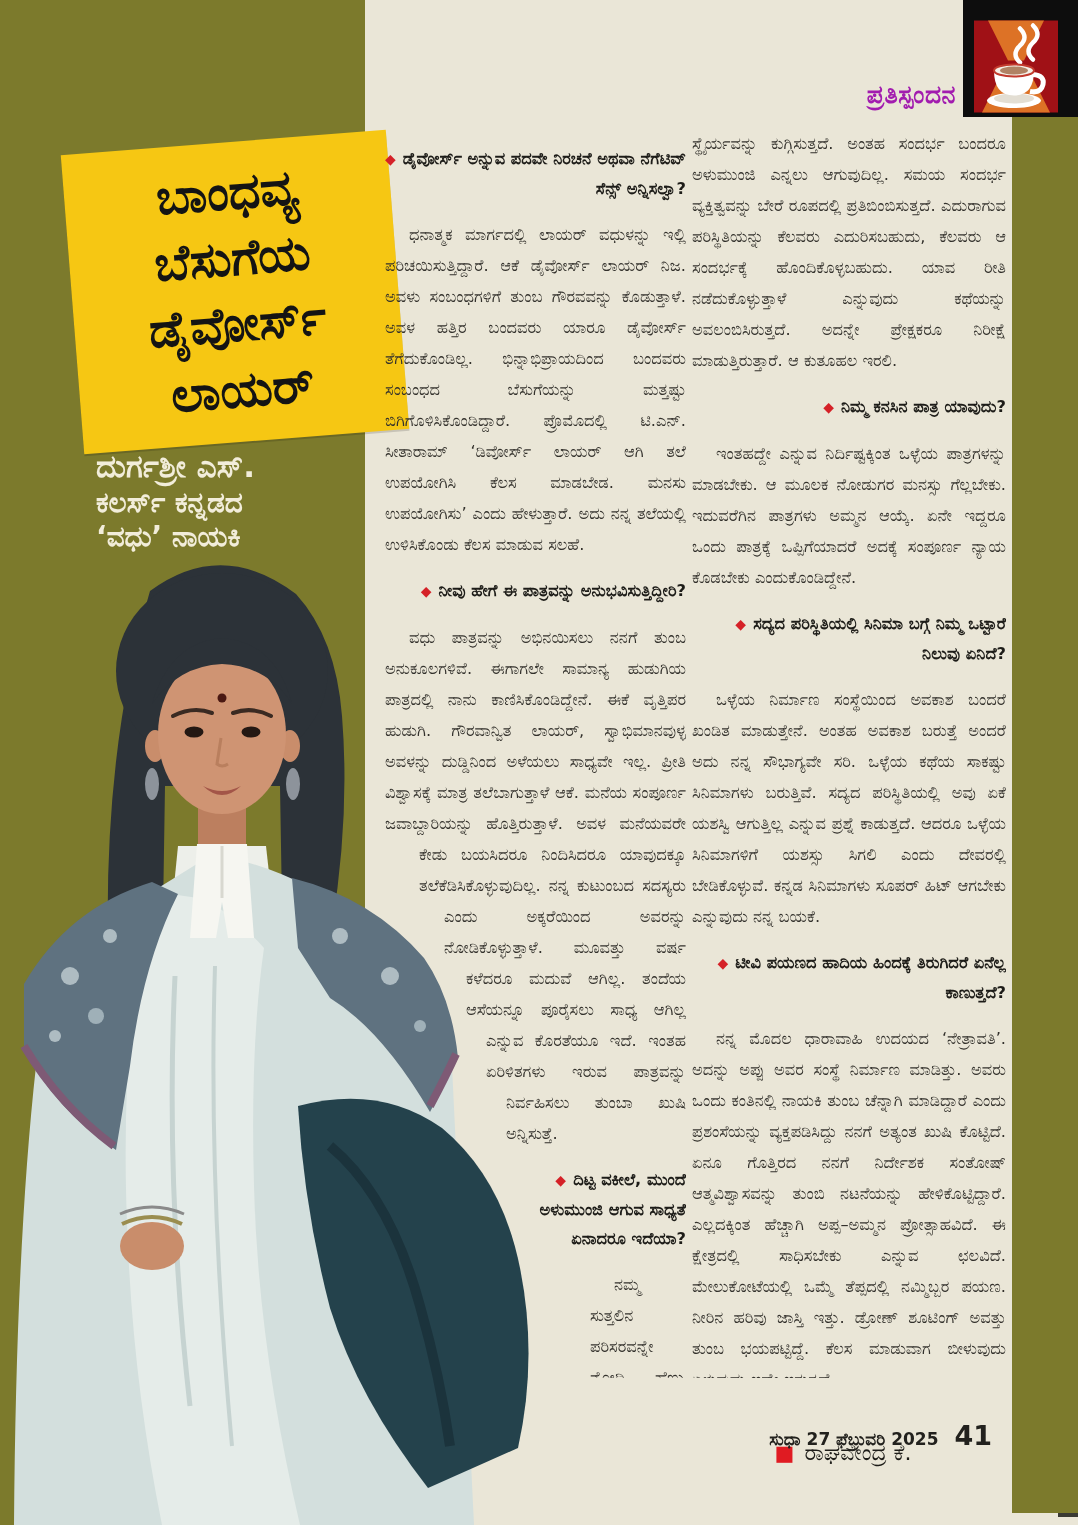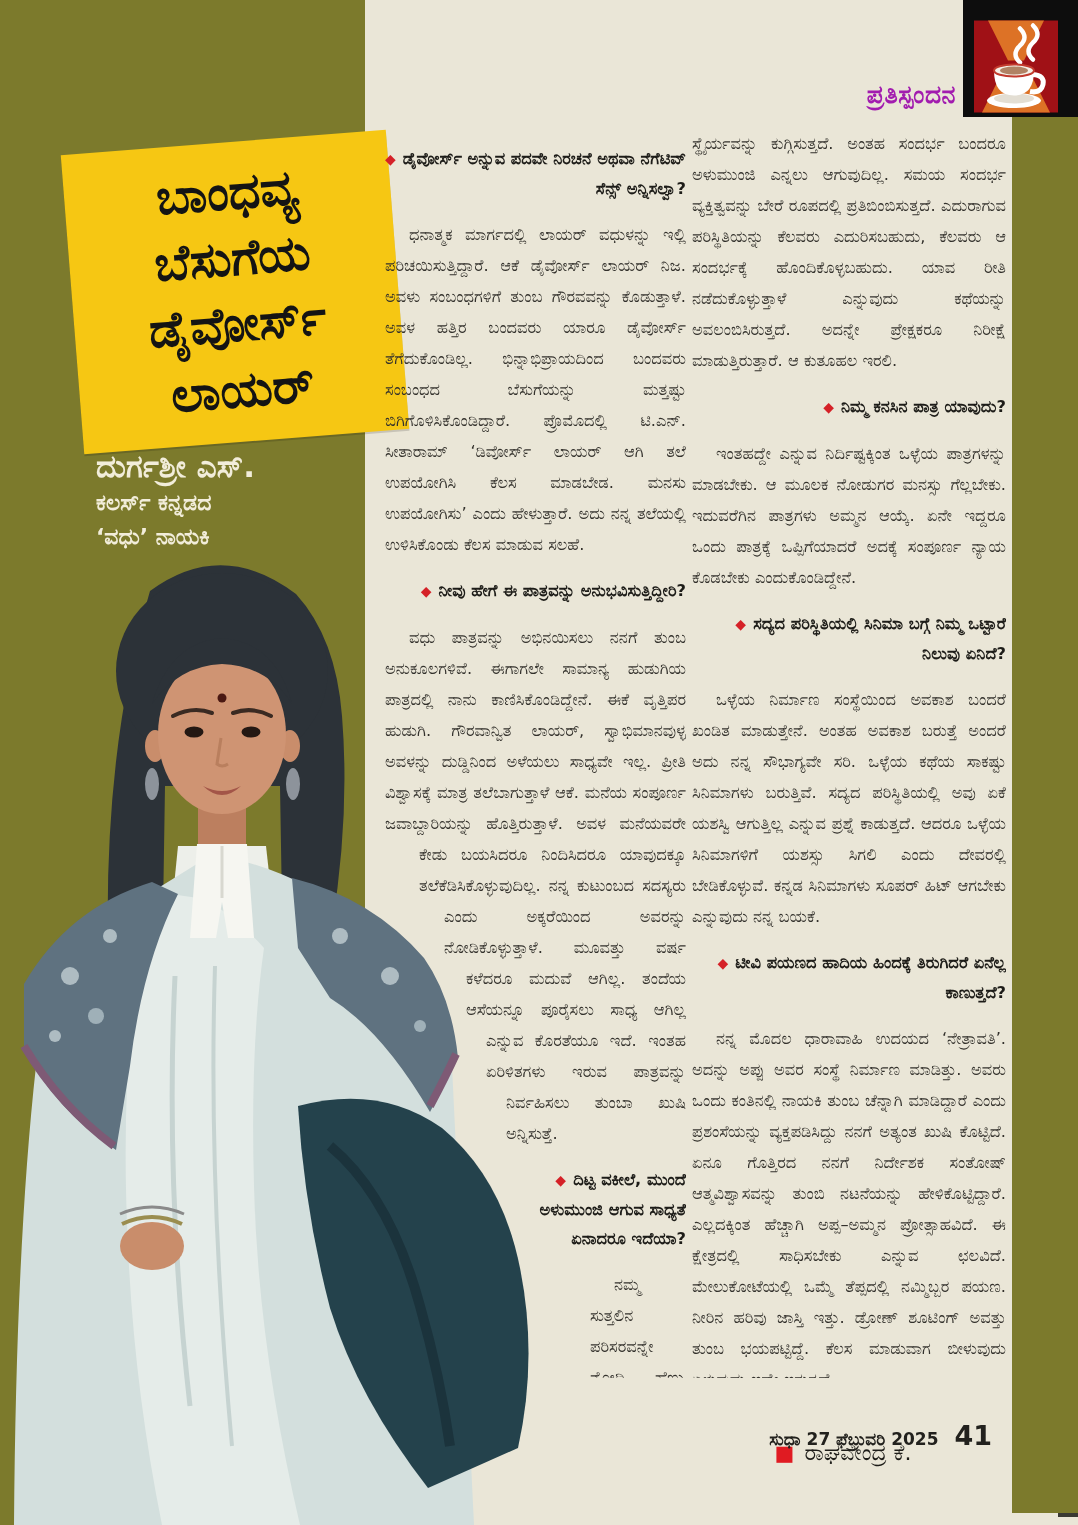--- a/index.html
+++ b/index.html
@@ -19,21 +19,21 @@
   .title-box{
     position:absolute;left:72px;top:142px;width:326px;height:300px;background:#F6C713;
     transform:rotate(-4.5deg);transform-origin:50% 50%;
     display:flex;flex-direction:column;justify-content:center;align-items:center;
     box-shadow:0 2px 0 rgba(0,0,0,.15);
   }
   .title-line{font-size:49px;font-weight:800;color:#141414;line-height:66px;white-space:nowrap;}
 
   .byline{position:absolute;left:96px;top:446px;width:304px;text-align:left;color:#F2EDDA;}
   .byline-name{font-size:31px;font-weight:700;line-height:40px;}
-  .byline-sub{font-size:22px;font-weight:700;line-height:34px;}
+  .byline-sub{font-size:28px;font-weight:700;line-height:34px;}
 
   .portrait{position:absolute;left:0;top:546px;width:600px;height:979px;}
 
   .col{position:absolute;top:128px;color:#33312c;font-size:16.3px;line-height:31px;
     text-align:justify;overflow:hidden;}
   .col1{left:384px;width:302px;height:1250px;}
   .col2{left:692px;width:314px;height:1250px;}
   .ans{margin:0;text-indent:24px;}
   .ques{margin:16px 0;padding-left:26px;text-indent:-26px;font-weight:700;color:#1d1c18;
     text-align:right;line-height:29px;}

